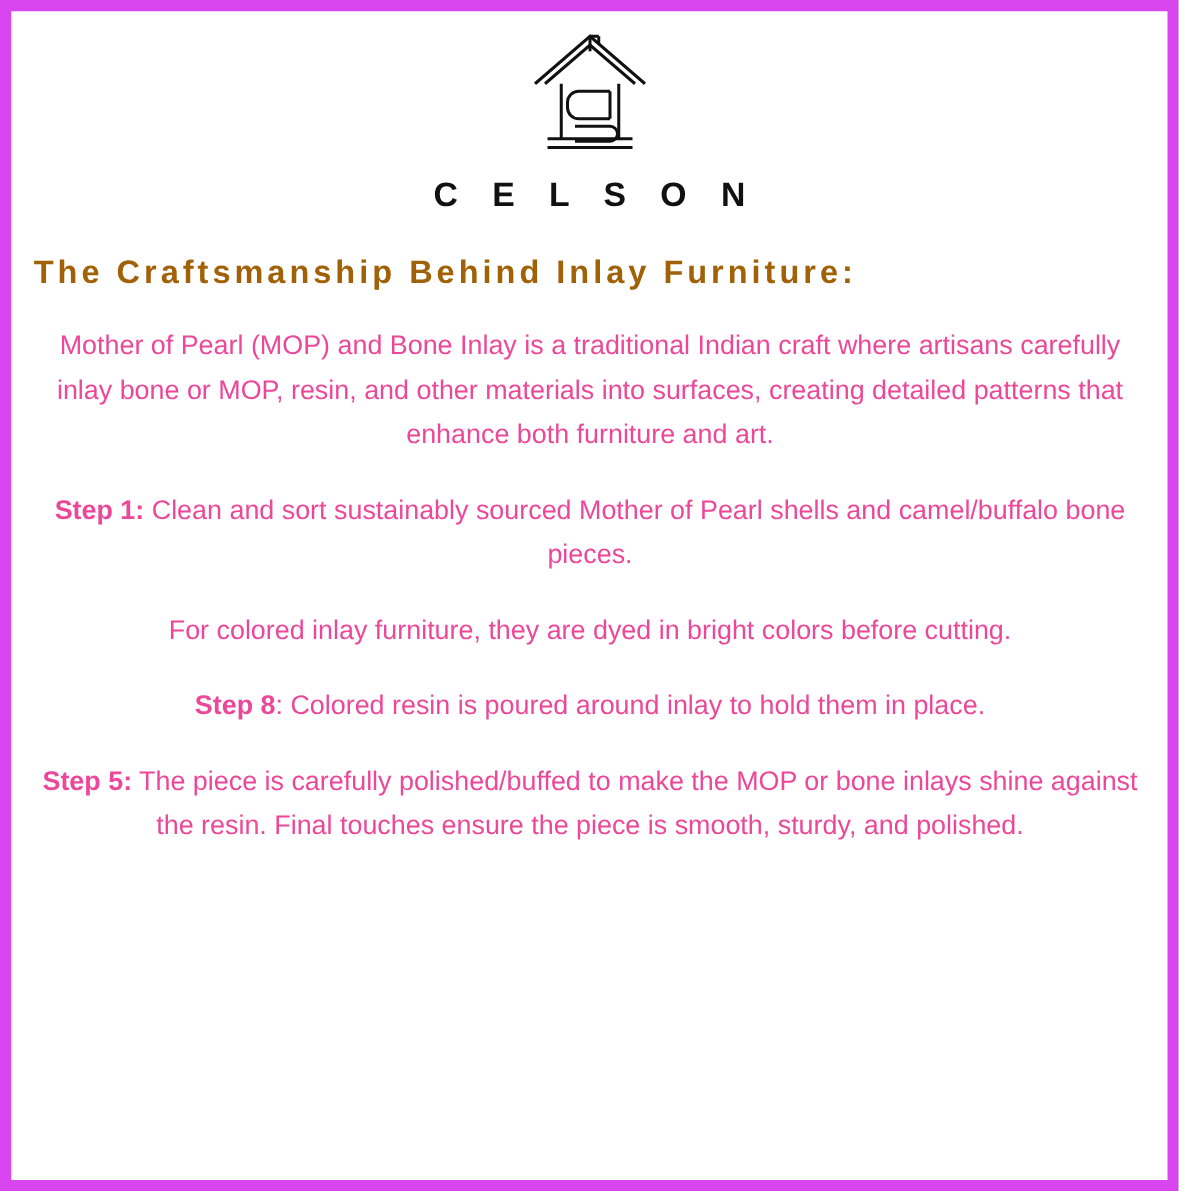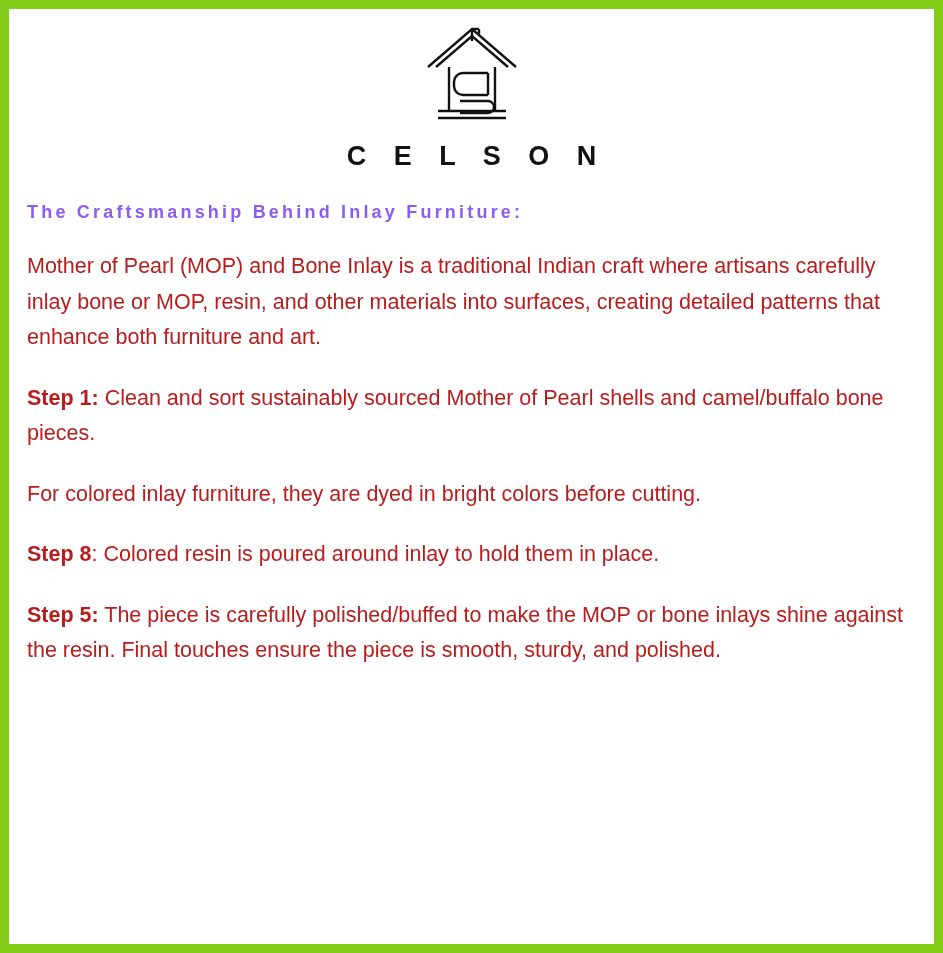--- a/index.html
+++ b/index.html
@@ -11,21 +11,21 @@
     width: 943px;
     height: 953px;
     font-family: "Liberation Sans", sans-serif;
     color: #1a1a1a;
     overflow: hidden;
   }
   .page {
     box-sizing: border-box;
     width: 943px;
     height: 953px;
-    border: 9px solid #84cc16;
+    border: 9px solid #d946ef;
     background: #ffffff;
     padding: 10px 16px 0 16px;
     position: relative;
   }
   .brand-block {
     text-align: center;
     padding-top: 4px;
   }
   .logo-mark {
     display: block;
@@ -35,35 +35,36 @@
     font-family: "Liberation Sans", sans-serif;
     font-size: 27px;
     font-weight: 700;
     letter-spacing: 10px;
     text-indent: 10px;
     color: #111111;
     margin-top: 16px;
     margin-bottom: 0;
   }
   .doc-heading {
-    font-size: 18px;
+    font-size: 26px;
     font-weight: 700;
     letter-spacing: 3.2px;
-    color: #8b5cf6;
+    color: #a16207;
     margin: 30px 0 0 2px;
   }
   .body-copy {
     margin-top: 26px;
   }
   .para {
     font-size: 21.5px;
     line-height: 35.5px;
-    color: #b91c1c;
+    color: #ec4899;
     margin: 0 0 25px 2px;
     max-width: 890px;
+    text-align: center;
   }
   .para:last-child {
     margin-bottom: 0;
   }
   .para b {
     font-weight: 700;
   }
   .step-label {
     font-weight: 700;
   }

